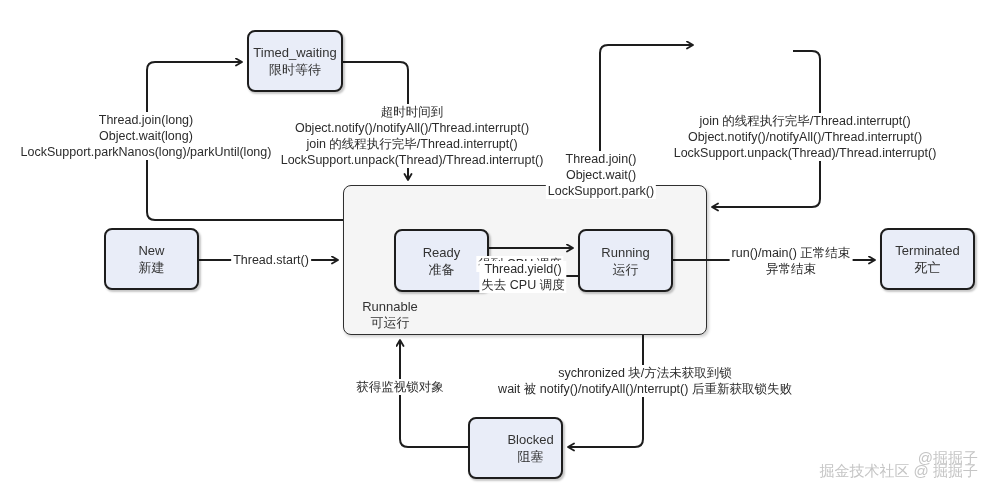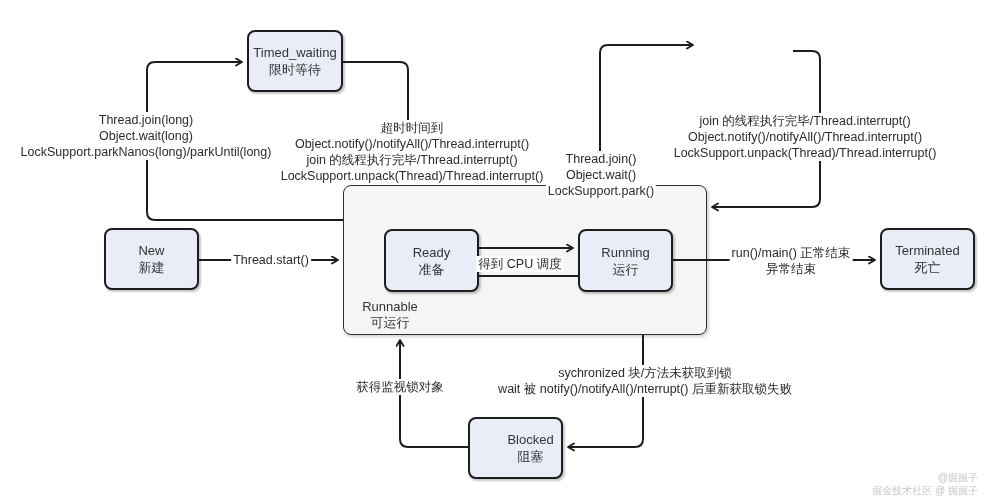--- a/index.html
+++ b/index.html
@@ -42,23 +42,23 @@
     position:absolute;
     transform:translate(-50%,-50%);
     background:#ffffff;
     text-align:center;
     font-size:12.5px;line-height:16px;color:#2b2b2b;
     white-space:nowrap;
     padding:0 2px;
   }
   .watermark{
     position:absolute;
-    right:16px;top:472px;
+    right:16px;top:452px;
     text-align:right;
-    font-size:10px;line-height:12.5px;
+    font-size:15px;line-height:12.5px;
     color:#c5c5c5;
     white-space:nowrap;
   }
 </style>
 </head>
 <body>
 
 <div class="canvas">
 
   <div class="group-box" style="left:343px;top:185px;width:364px;height:150px;"></div>
@@ -87,21 +87,21 @@
     <span>Timed_waiting</span>
     <span>限时等待</span>
   </div>
 
 
   <div class="state-box" style="left:104px;top:228px;width:95px;height:62px;">
     <span>New</span>
     <span>新建</span>
   </div>
 
-  <div class="state-box" style="left:384px;top:229px;width:95px;height:63px;">
+  <div class="state-box" style="left:394px;top:229px;width:95px;height:63px;">
     <span>Ready</span>
     <span>准备</span>
   </div>
 
   <div class="state-box" style="left:578px;top:229px;width:95px;height:63px;">
     <span>Running</span>
     <span>运行</span>
   </div>
 
   <div class="state-box" style="left:880px;top:228px;width:95px;height:62px;text-align:center;">
@@ -118,21 +118,21 @@
     <div>Runnable</div>
     <div>可运行</div>
   </div>
 
   <div class="edge-label" style="left:146px;top:136px;">
     <div>Thread.join(long)</div>
     <div>Object.wait(long)</div>
     <div>LockSupport.parkNanos(long)/parkUntil(long)</div>
   </div>
 
-  <div class="edge-label" style="left:412px;top:136px;margin-top:16px;">
+  <div class="edge-label" style="left:412px;top:136px;">
     <div>超时时间到</div>
     <div>Object.notify()/notifyAll()/Thread.interrupt()</div>
     <div>join 的线程执行完毕/Thread.interrupt()</div>
     <div>LockSupport.unpack(Thread)/Thread.interrupt()</div>
   </div>
 
   <div class="edge-label" style="left:601px;top:134px;margin-top:41px;">
     <div>Thread.join()</div>
     <div>Object.wait()</div>
     <div>LockSupport.park()</div>
@@ -141,20 +141,24 @@
   <div class="edge-label" style="left:805px;top:137px;">
     <div>join 的线程执行完毕/Thread.interrupt()</div>
     <div>Object.notify()/notifyAll()/Thread.interrupt()</div>
     <div>LockSupport.unpack(Thread)/Thread.interrupt()</div>
   </div>
 
   <div class="edge-label" style="left:271px;top:260px;">Thread.start()</div>
 
   <div class="edge-label" style="left:520px;top:264px;">得到 CPU 调度</div>
 
+  <div class="edge-label" style="left:523px;top:277px;">
+    <div>Thread.yield()</div>
+    <div>失去 CPU 调度</div>
+  </div>
 
   <div class="edge-label" style="left:791px;top:261px;">
     <div>run()/main() 正常结束</div>
     <div>异常结束</div>
   </div>
 
   <div class="edge-label" style="left:645px;top:381px;">
     <div>sychronized 块/方法未获取到锁</div>
     <div>wait 被 notify()/notifyAll()/nterrupt()  后重新获取锁失败</div>
   </div>

